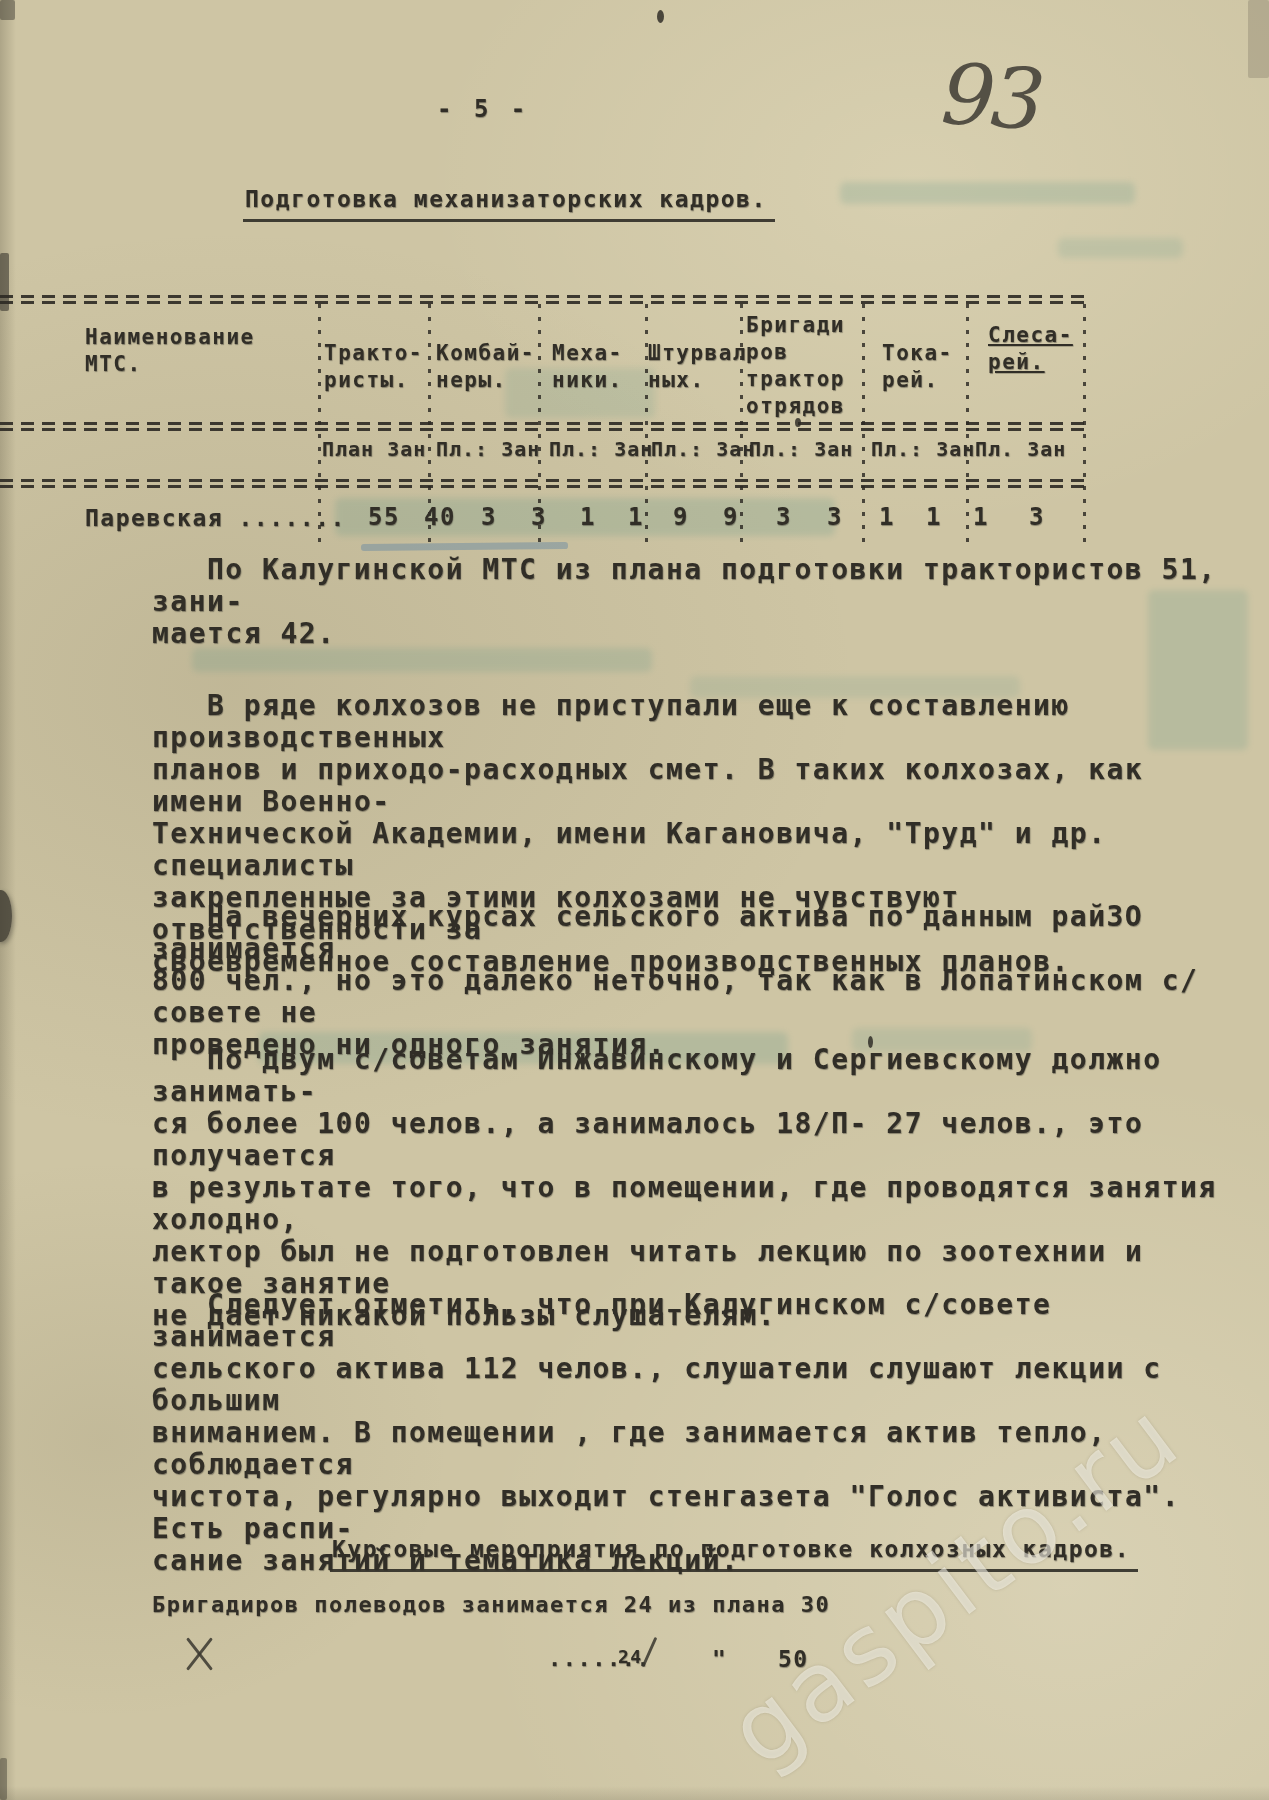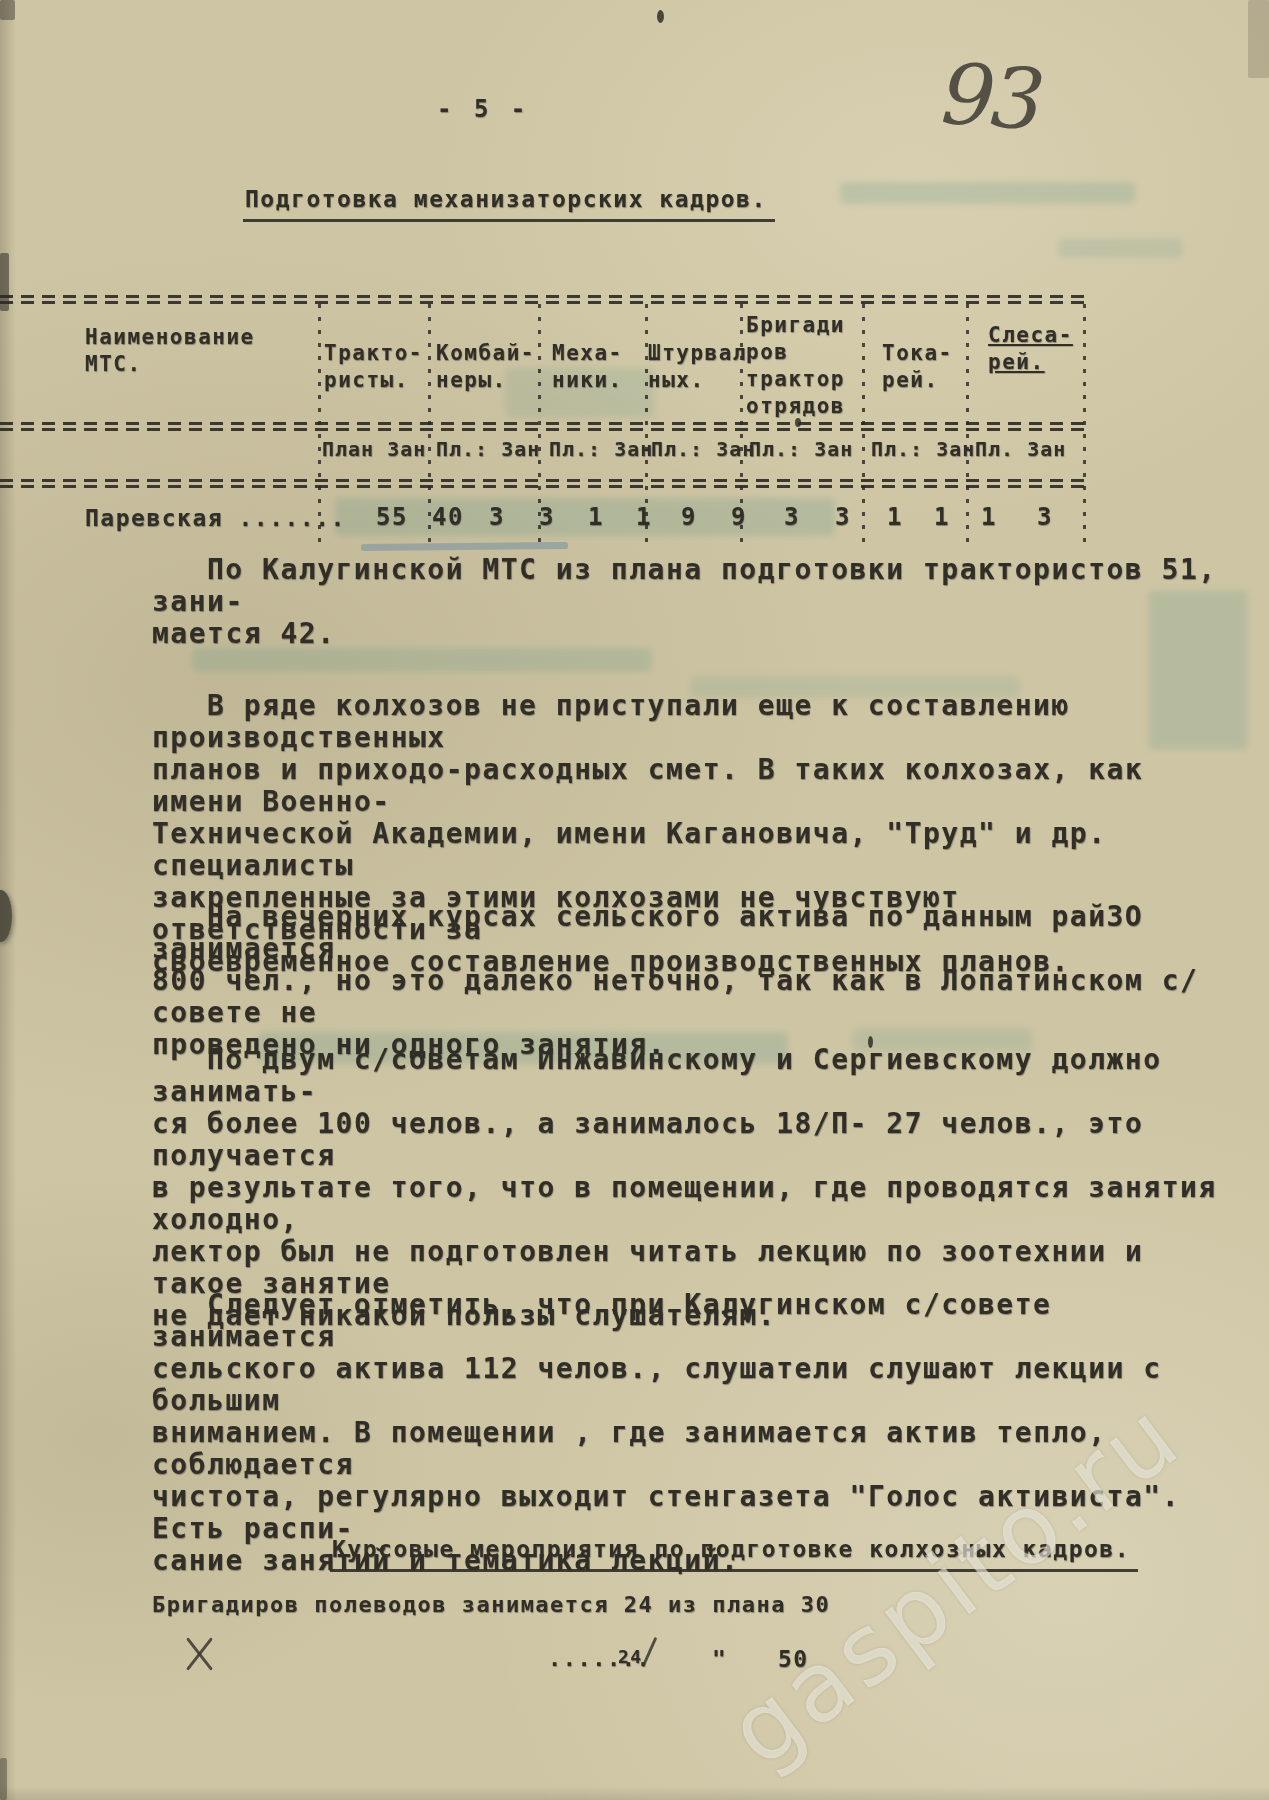--- a/index.html
+++ b/index.html
@@ -24,21 +24,21 @@
   .rule{position:absolute;left:0;width:1092px;height:10px;
     background-image:
       repeating-linear-gradient(90deg, rgba(44,41,35,.9) 0 13px, transparent 13px 21px),
       repeating-linear-gradient(90deg, rgba(44,41,35,.9) 0 13px, transparent 13px 21px);
     background-size:100% 3px,100% 3px;
     background-position:0 0,0 6px;
     background-repeat:no-repeat;}
   .vsep{position:absolute;width:3px;top:304px;height:242px;
     background:repeating-linear-gradient(180deg, rgba(44,41,35,.82) 0 4px, transparent 4px 13px);}
   .vals{position:absolute;top:503px;left:0;width:1100px;height:30px;font-size:24px;}
-  .vals span{position:absolute;top:0;margin-left:8px;}
+  .vals span{position:absolute;top:0;}
   .vals span:nth-child(1){left:368px}.vals span:nth-child(2){left:424px}
   .vals span:nth-child(3){left:481px}.vals span:nth-child(4){left:531px}
   .vals span:nth-child(5){left:580px}.vals span:nth-child(6){left:628px}
   .vals span:nth-child(7){left:673px}.vals span:nth-child(8){left:723px}
   .vals span:nth-child(9){left:776px}.vals span:nth-child(10){left:827px}
   .vals span:nth-child(11){left:879px}.vals span:nth-child(12){left:926px}
   .vals span:nth-child(13){left:973px}.vals span:nth-child(14){left:1029px}
   .bleed{position:absolute;background:#3c877d;filter:blur(3px);border-radius:6px;}
   .speck{position:absolute;background:rgba(40,38,32,0.8);border-radius:50%;}
   #watermark{position:absolute;left:742px;top:1688px;transform:rotate(-37deg);

